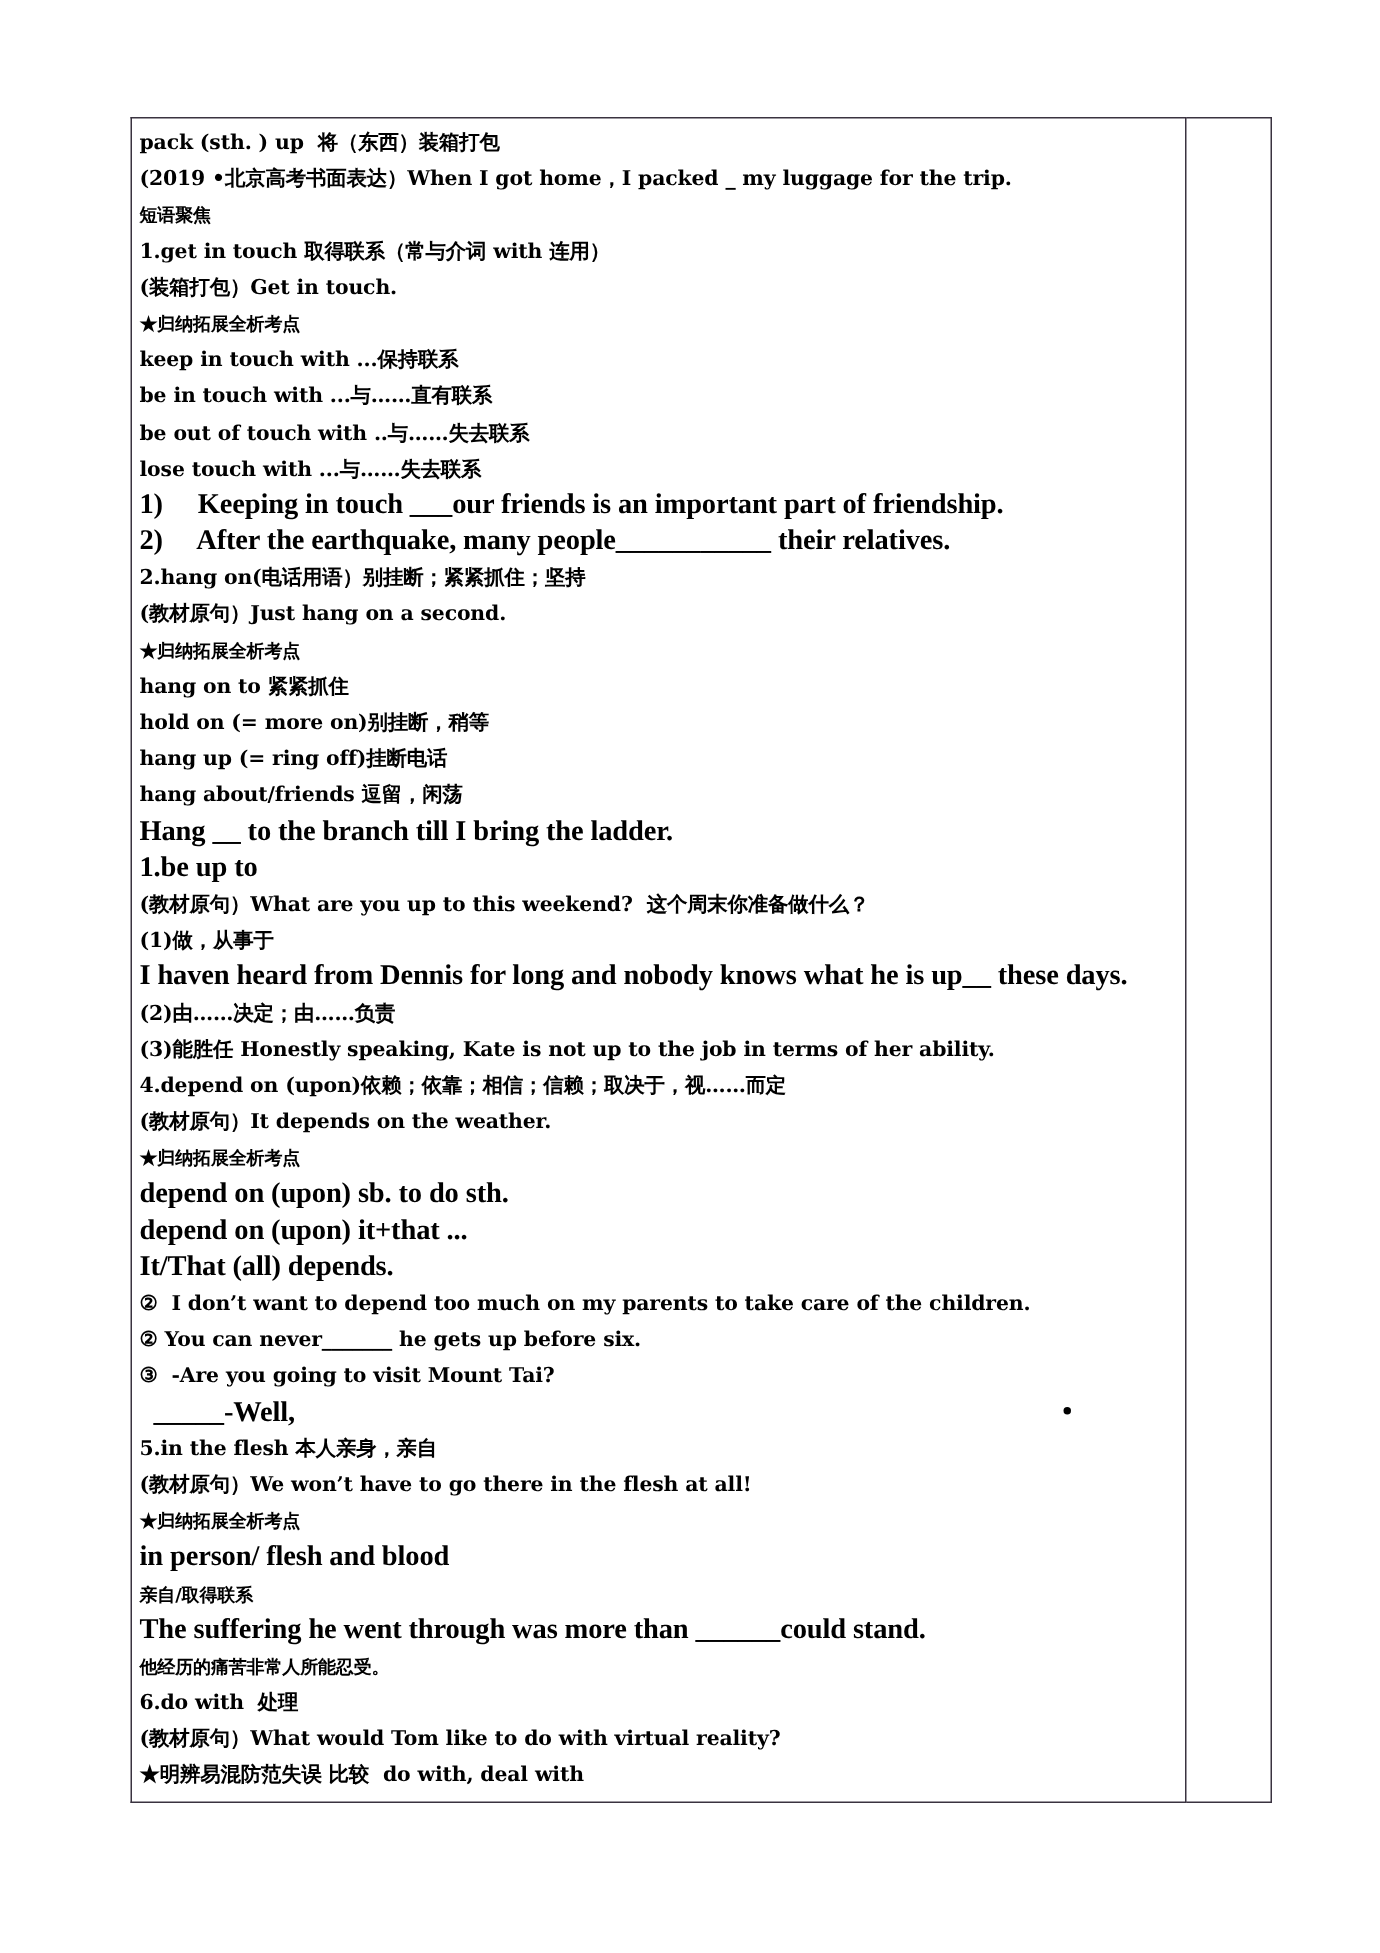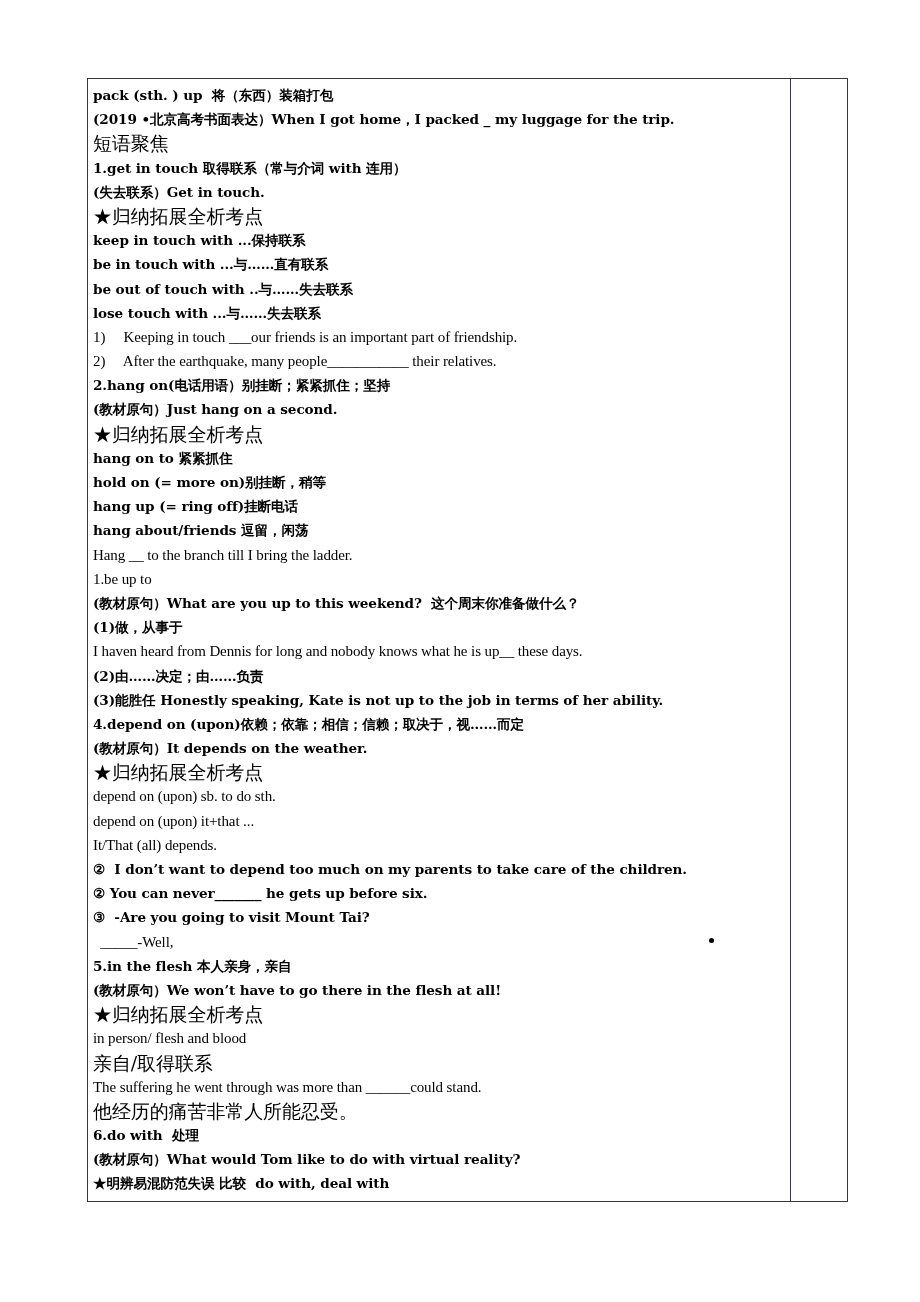--- a/index.html
+++ b/index.html
@@ -41,33 +41,33 @@
     padding: 4px 4px 5px 5px;
   }
   td.side-cell {
     width: 56px;
   }
   
   .lines {
     position: relative;
   }
   .line {
-    font-size: 15px;
+    font-size: 19px;
     line-height: 24.2px;
     height: 24.2px;
-    font-weight: normal;
+    font-weight: bold;
     white-space: pre;
     letter-spacing: -0.1px;
     overflow: visible;
   }
   
   .line.cjk {
     font-family: "DejaVu Serif", "Liberation Serif", serif;
-    font-weight: normal;
-    font-size: 19px;
+    font-weight: bold;
+    font-size: 12px;
   }
   .line.cjkb {
     font-family: "DejaVu Serif", "Liberation Serif", serif;
     font-weight: bold;
     font-size: 13.6px;
   }
   
   .stray-bullet {
     position: absolute;
     left: 616px;
@@ -97,21 +97,21 @@
               <div class="line-wrap">
                 <div class="line cjkb">(2019 •北京高考书面表达）When I got home，I packed _ my luggage for the trip.</div>
               </div>
               <div class="line-wrap">
                 <div class="line cjk">短语聚焦</div>
               </div>
               <div class="line-wrap">
                 <div class="line cjkb">1.get in touch 取得联系（常与介词 with 连用）</div>
               </div>
               <div class="line-wrap">
-                <div class="line cjkb">(失去联系）Get in touch.</div>
+                <div class="line cjkb">(装箱打包）Get in touch.</div>
               </div>
               <div class="line-wrap">
                 <div class="line cjk">★归纳拓展全析考点</div>
               </div>
               <div class="line-wrap">
                 <div class="line cjkb">keep in touch with ...保持联系</div>
               </div>
               <div class="line-wrap">
                 <div class="line cjkb">be in touch with ...与……直有联系</div>
               </div>

